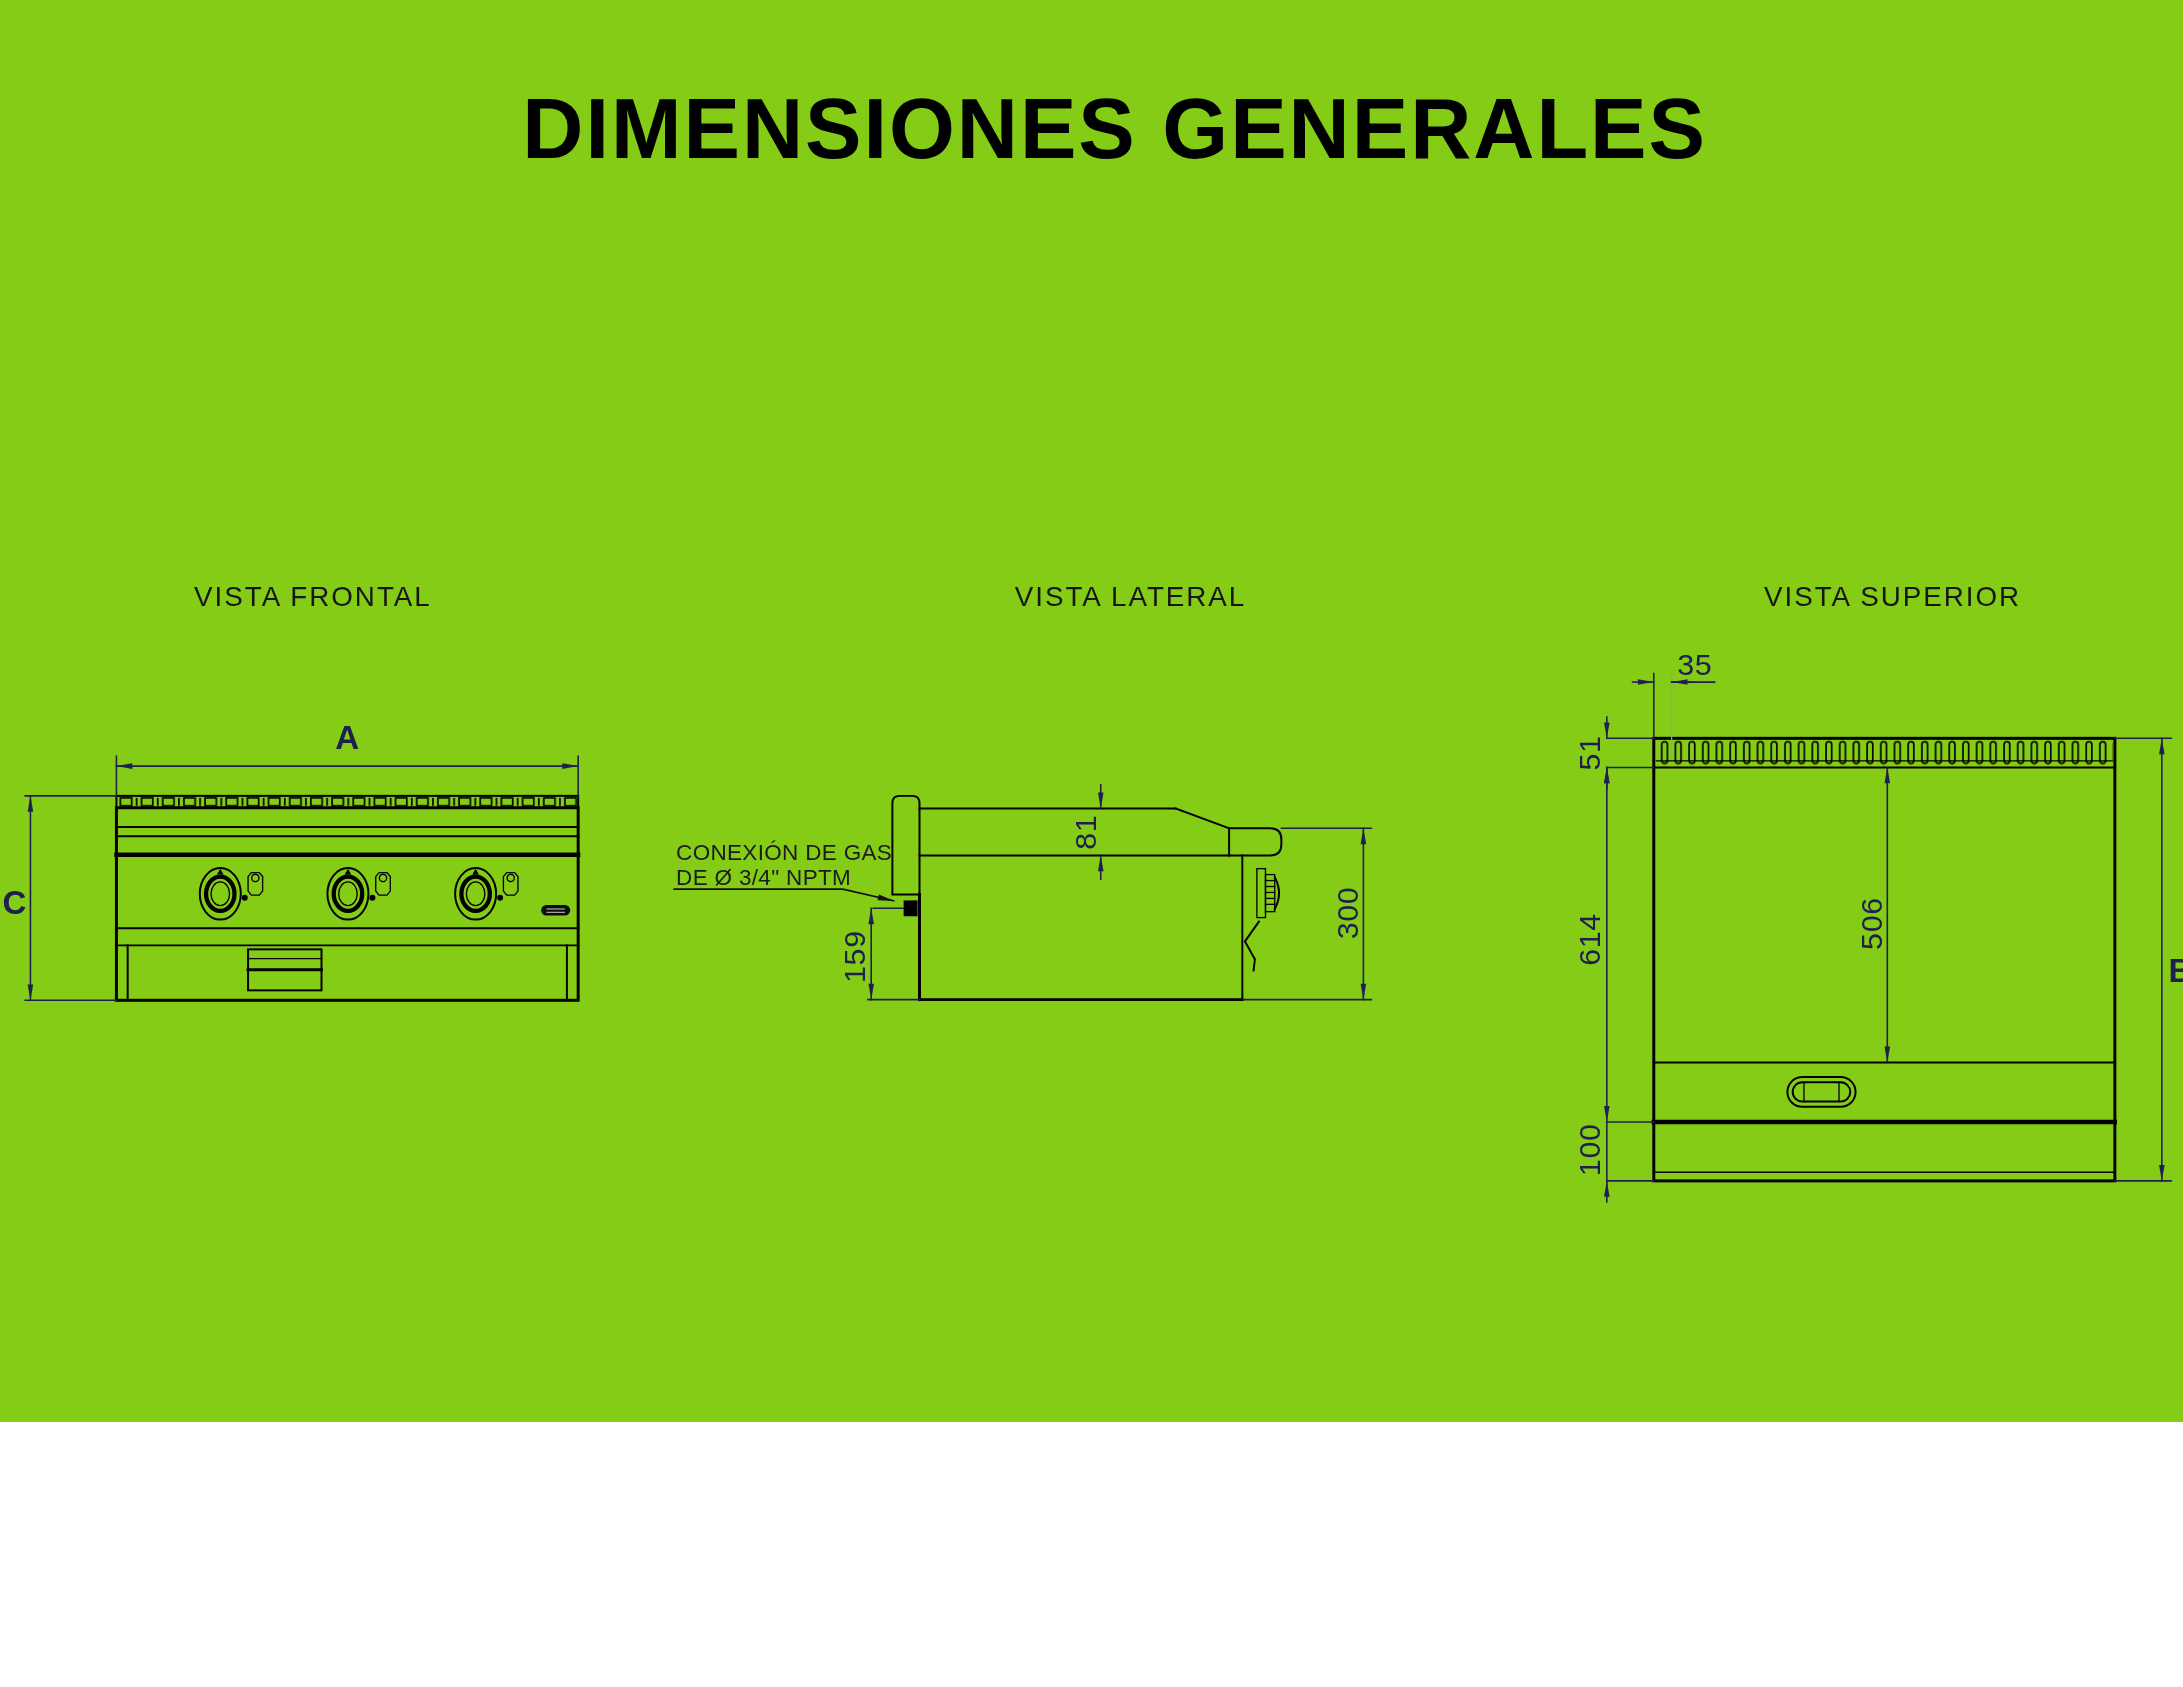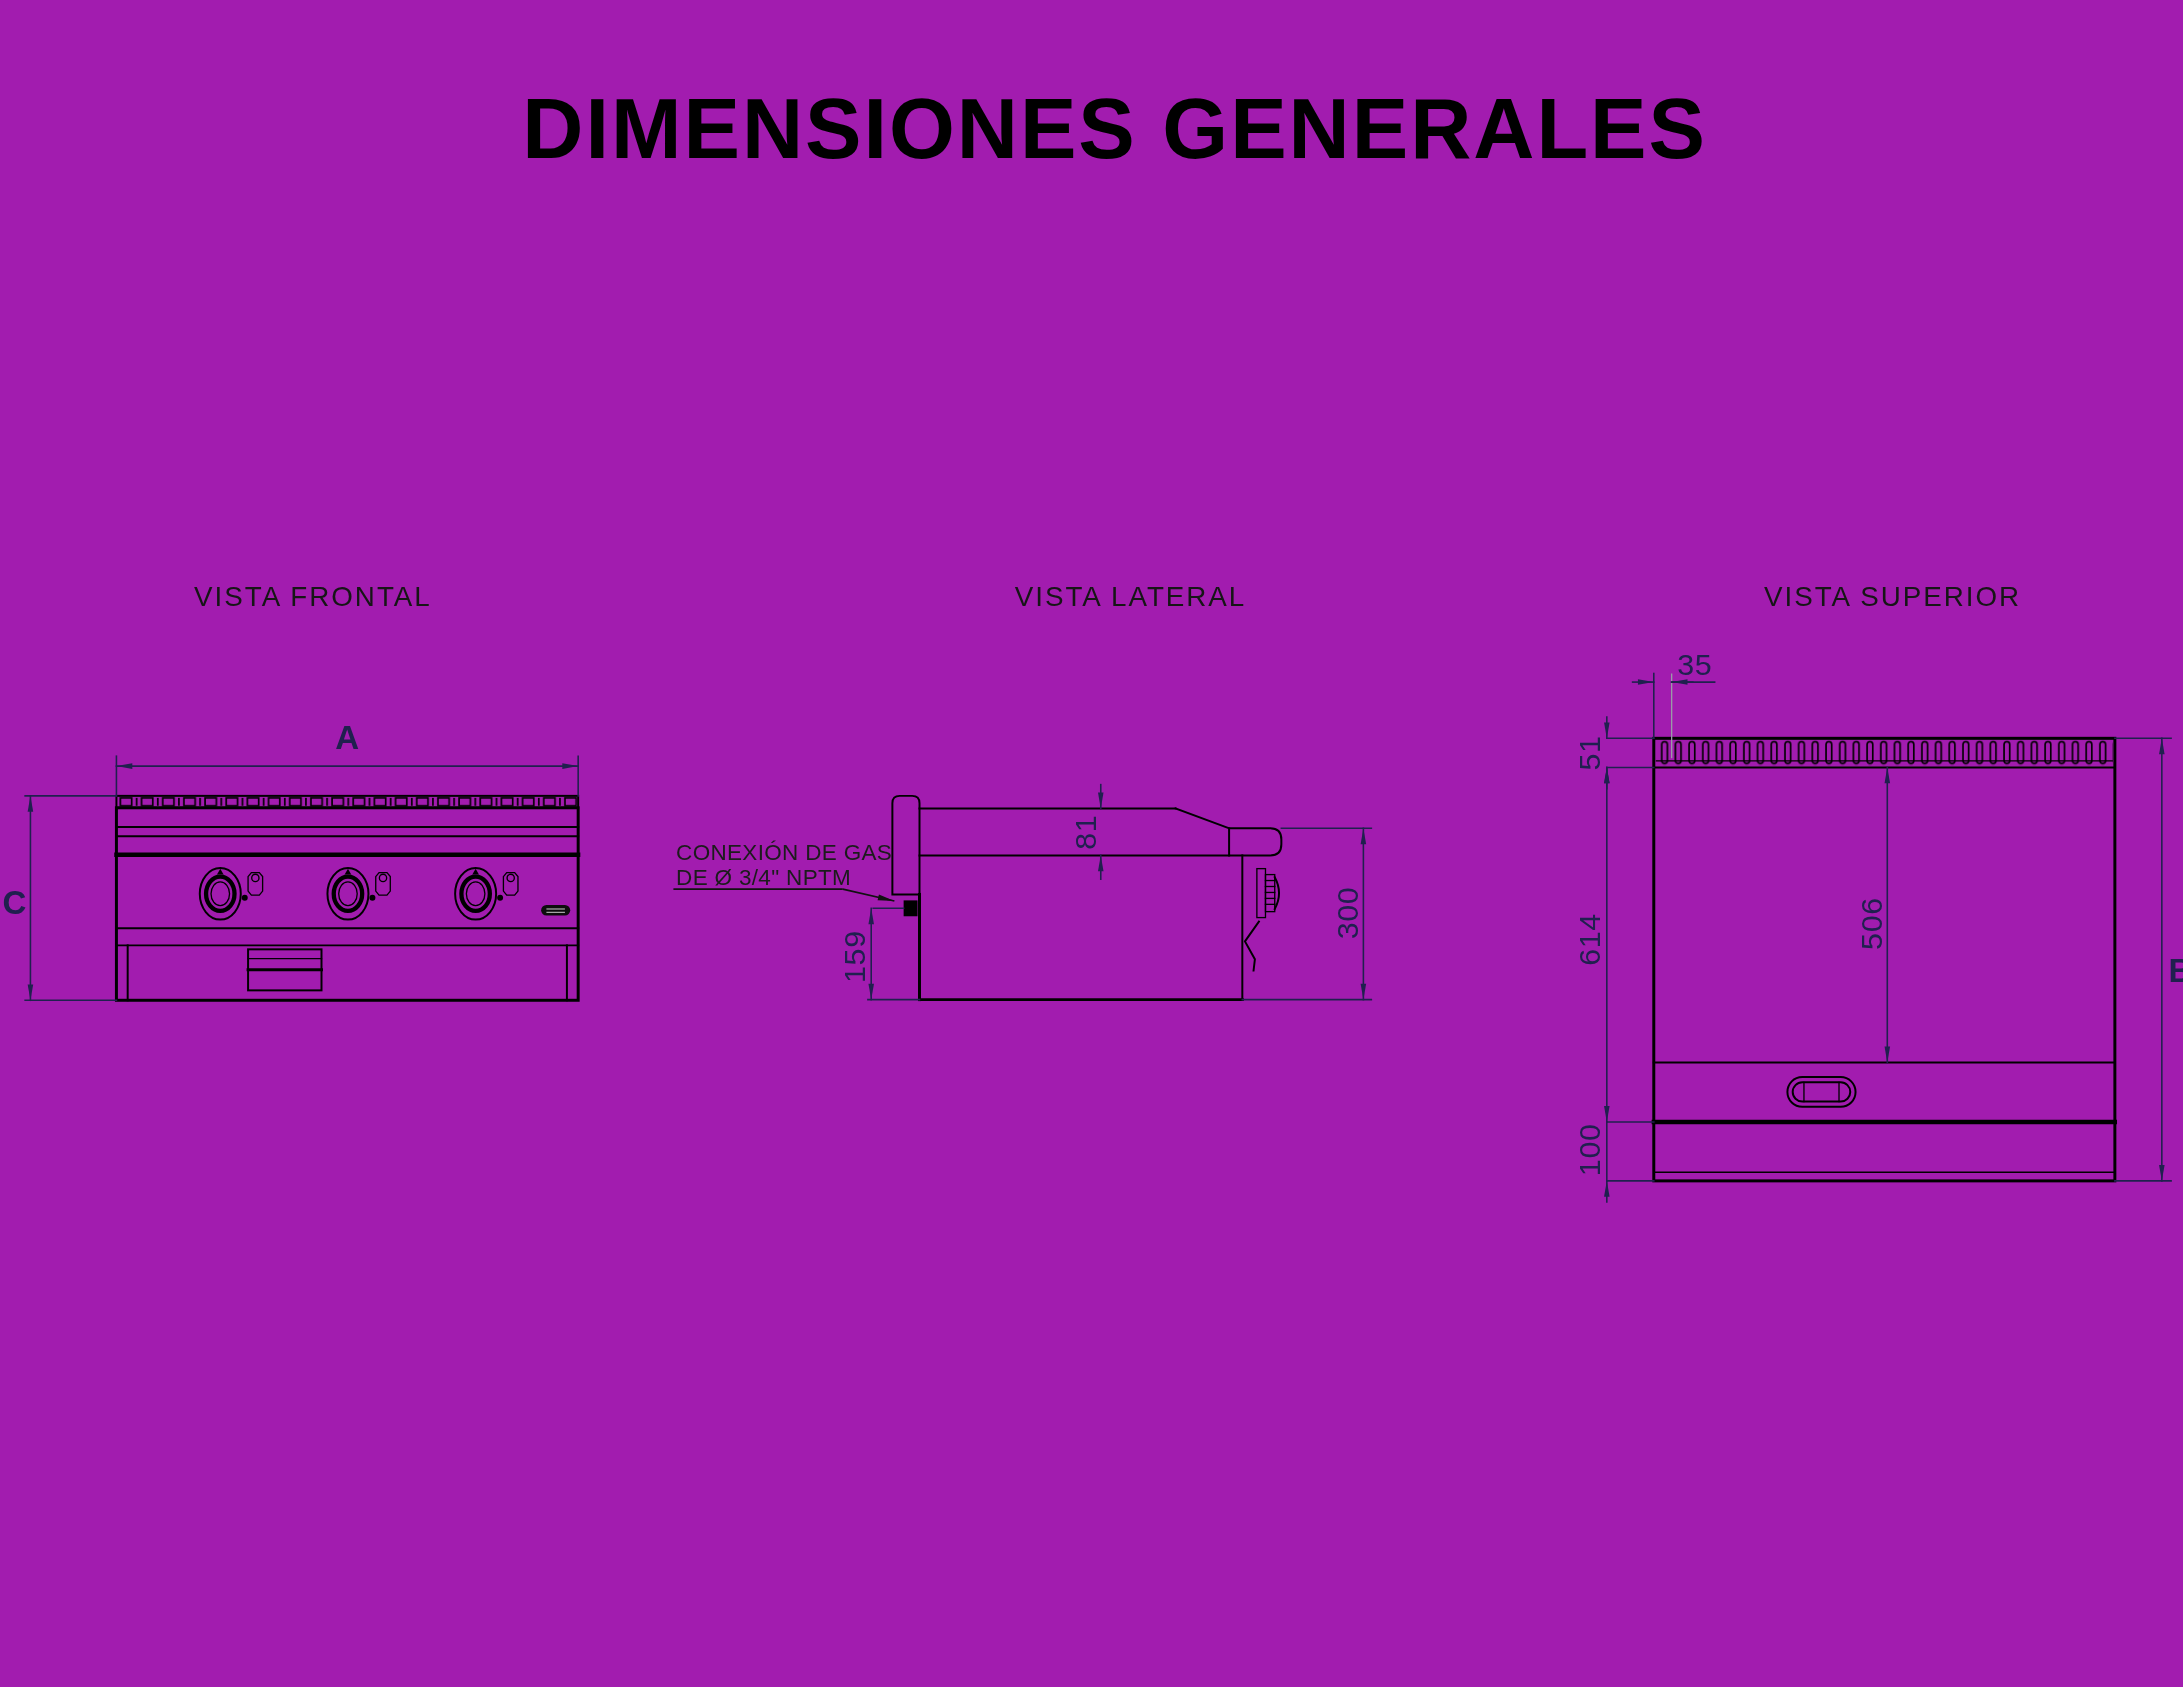--- a/index.html
+++ b/index.html
@@ -1,16 +1,16 @@
 <!DOCTYPE html>
 <html style="font-size:10.6px"><head>
 <meta charset="utf-8">
 <style>
   html,body{margin:0;padding:0;background:#ffffff;}
-  .canvas{position:relative;width:2183px;height:1687px;background:#a21caf;overflow:hidden;}
+  .canvas{position:relative;width:2183px;height:1422px;background:#84cc16;overflow:hidden;}
   svg{display:block;}
   
   .ln  {stroke:#000;fill:none;stroke-width:3;stroke-linecap:square;}
   .ln2 {stroke:#000;fill:none;stroke-width:2;stroke-linecap:square;}
   .ln4 {stroke:#000;fill:none;stroke-width:4.5;stroke-linecap:square;}
   .ln6 {stroke:#000;fill:none;stroke-width:6.5;stroke-linecap:square;}
   .fill{fill:#000;stroke:none;}
   
   .dim {stroke:#20204f;fill:none;stroke-width:2.4;stroke-linecap:square;}
   .dimg{stroke:#9a9aa8;fill:none;stroke-width:2;}

